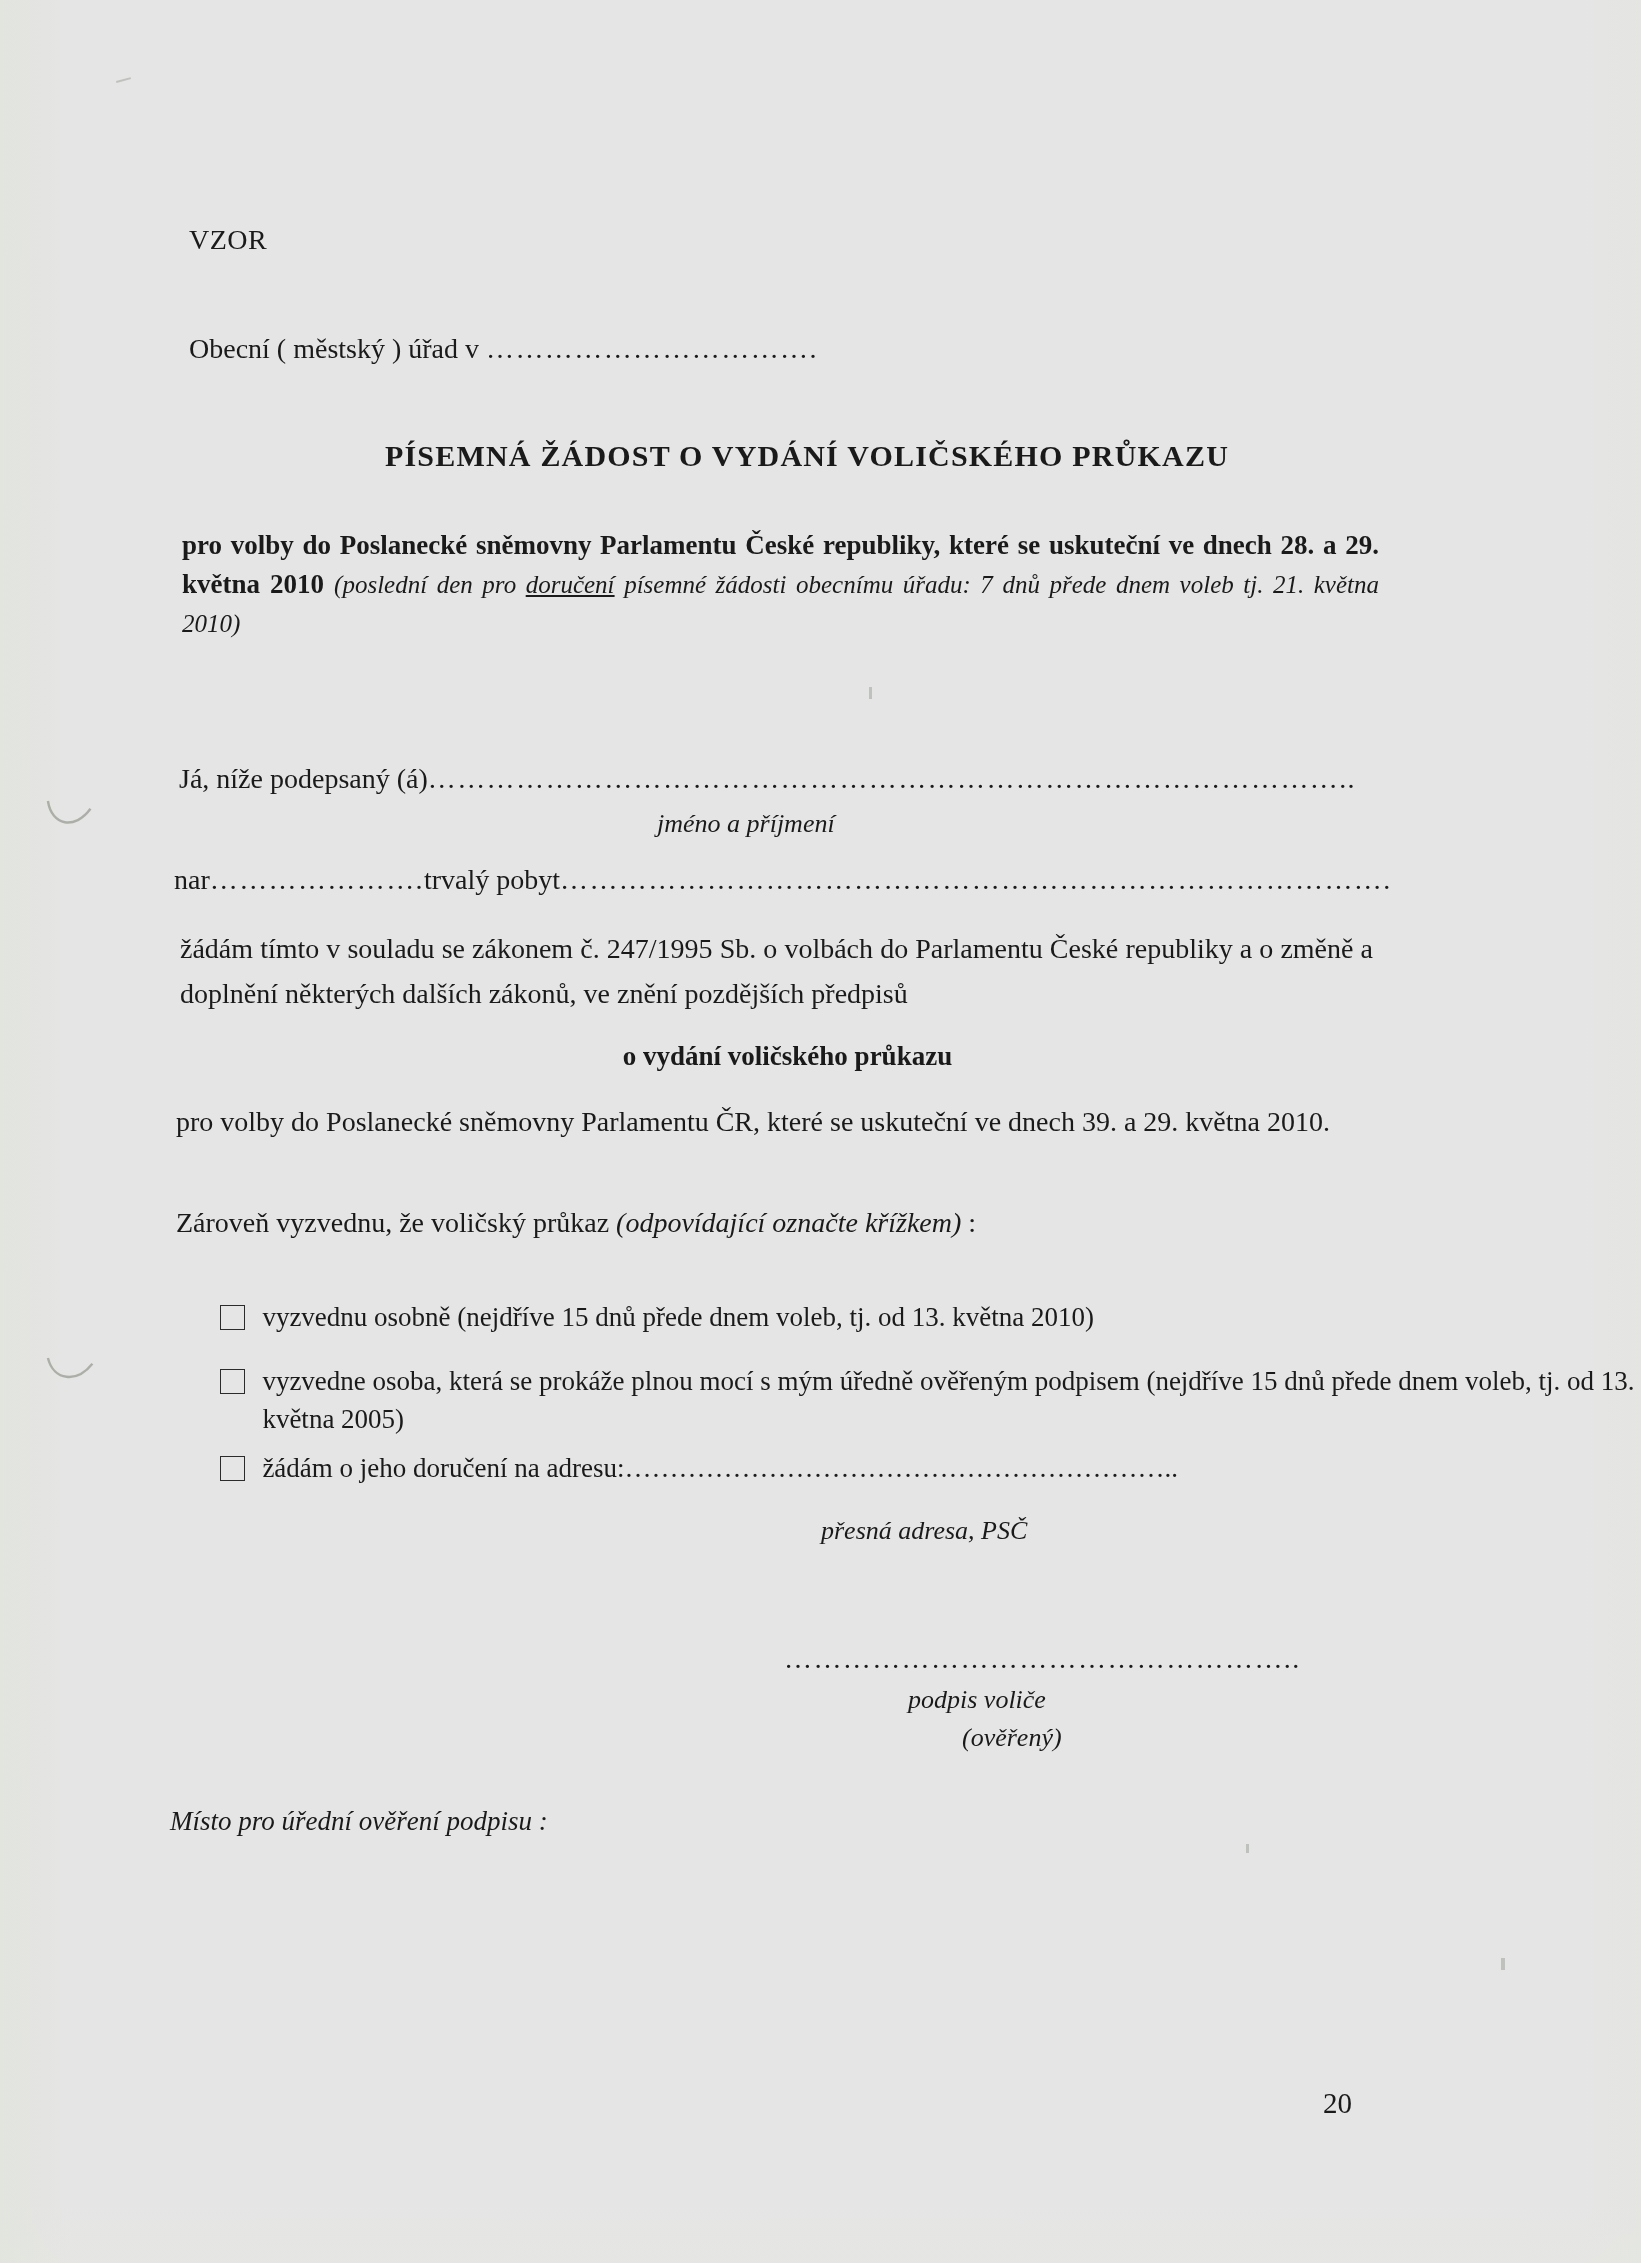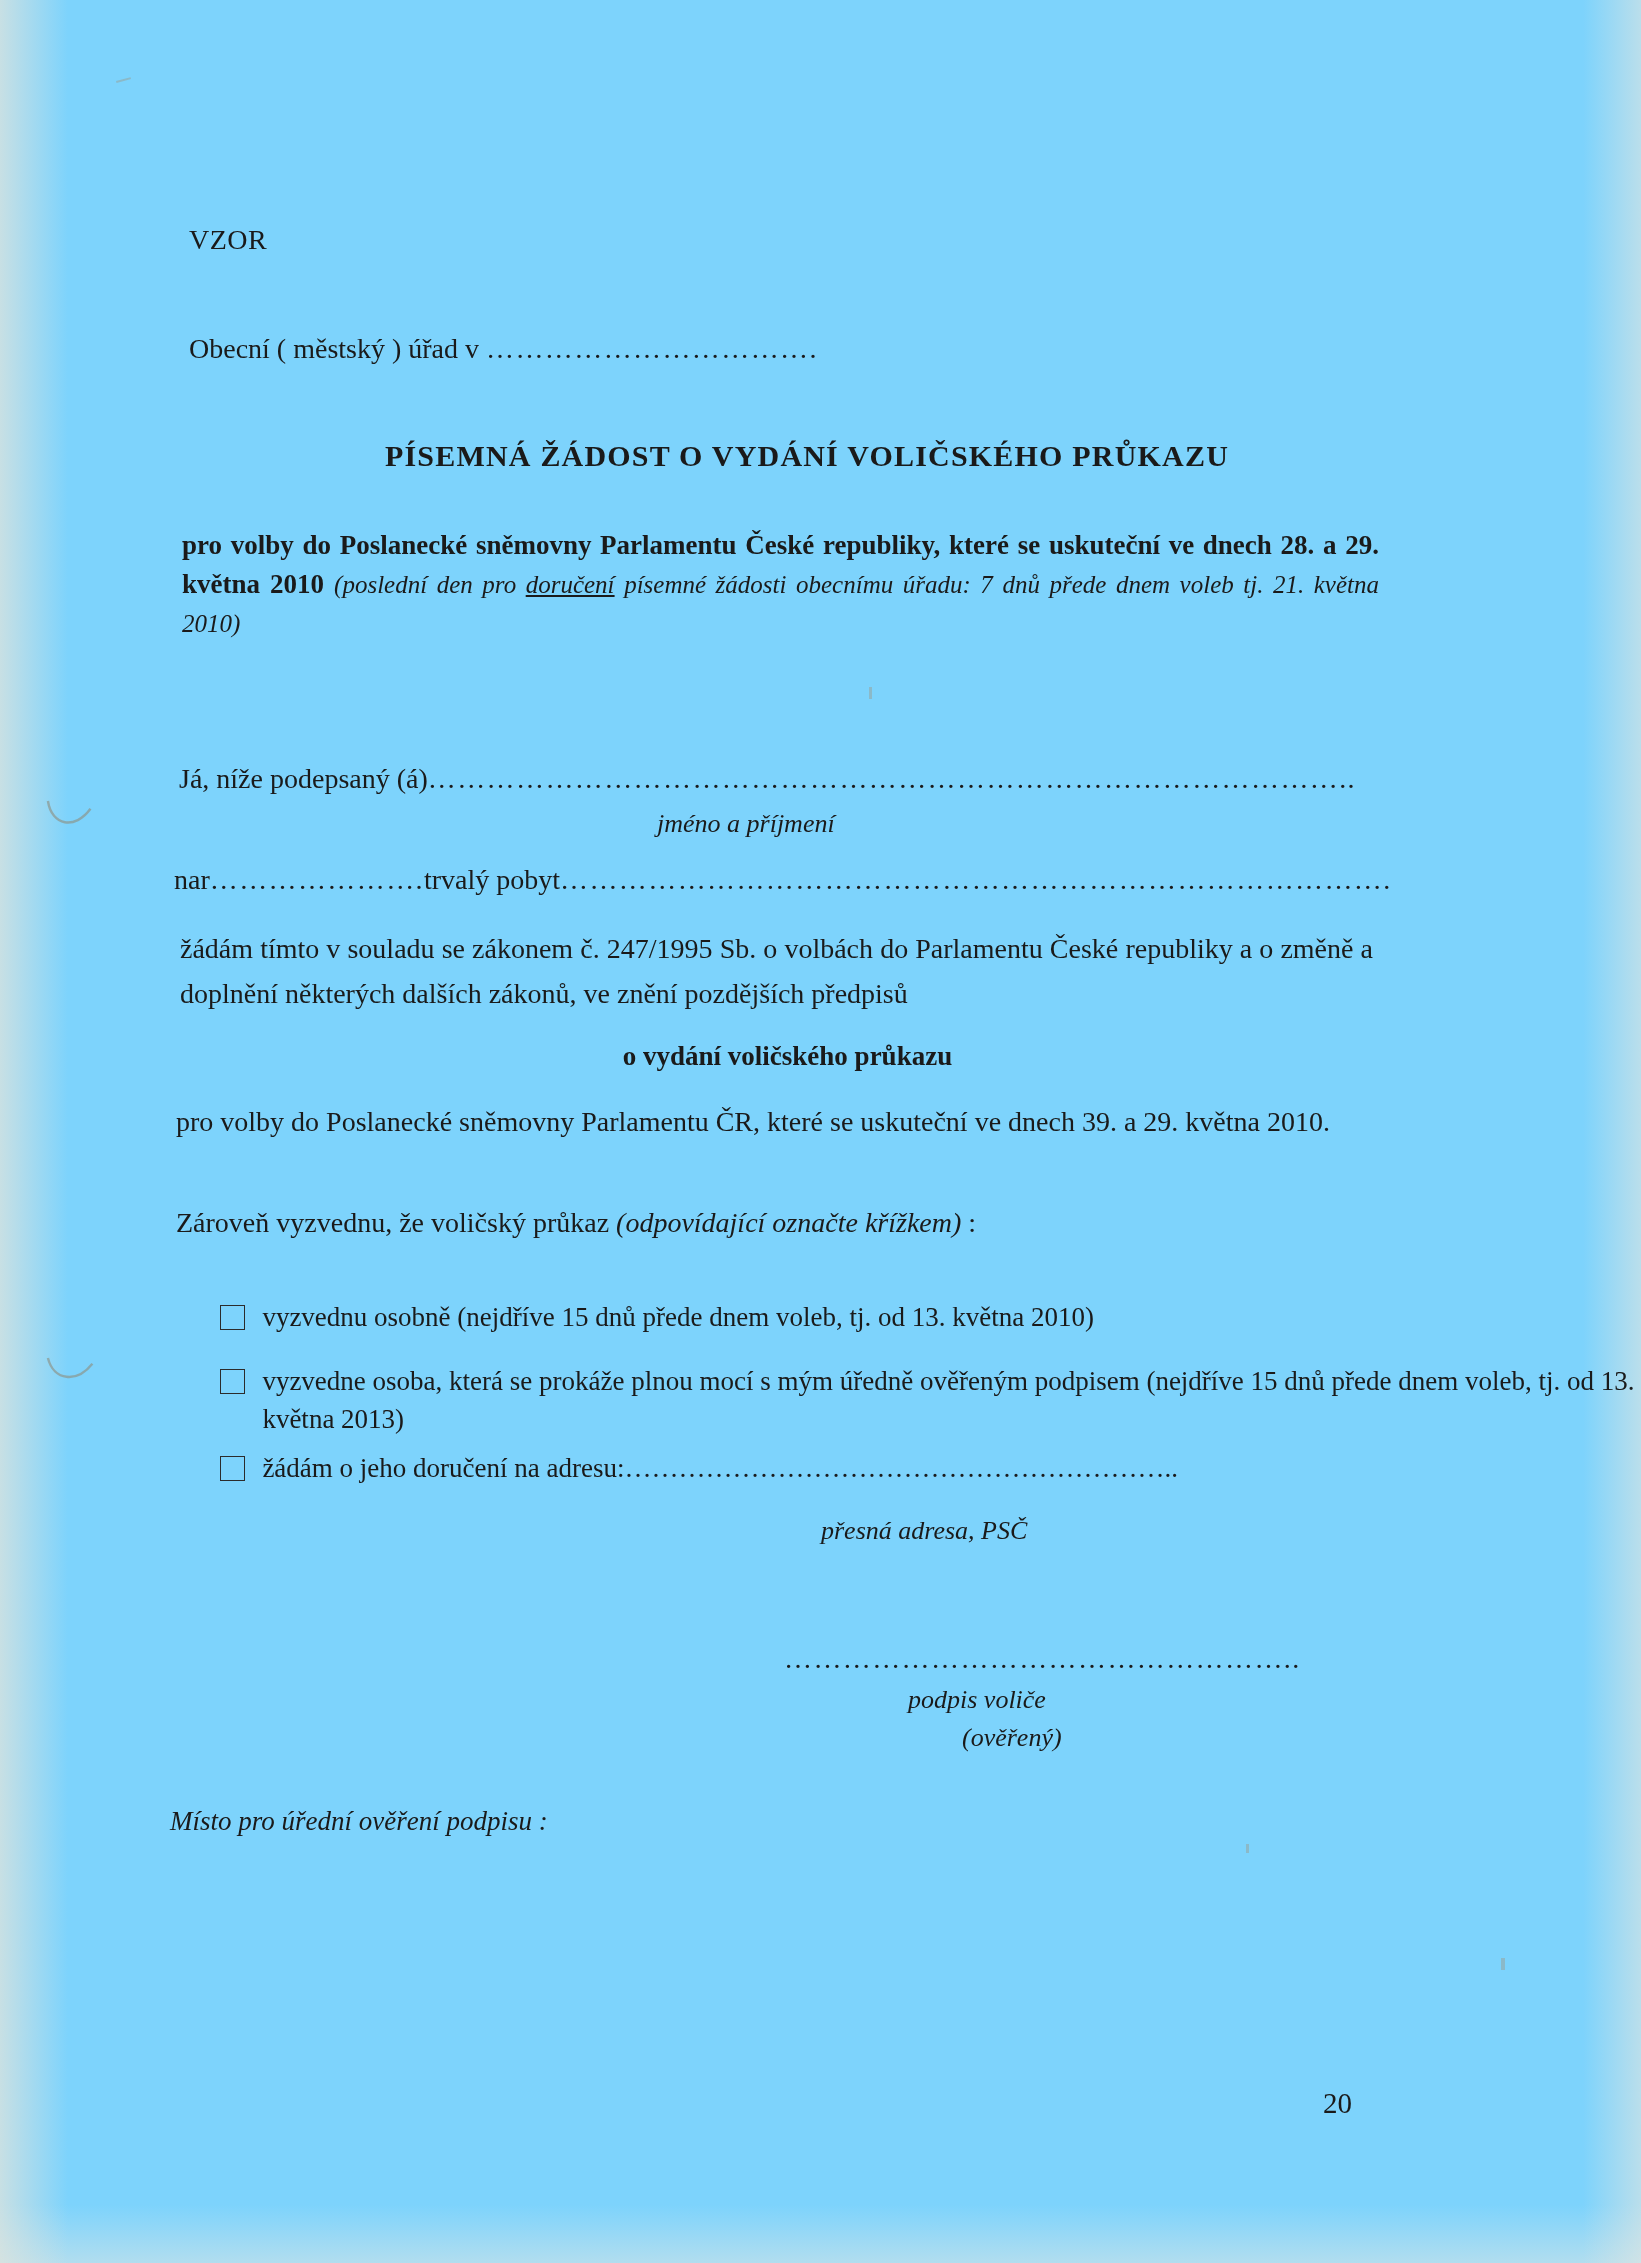--- a/index.html
+++ b/index.html
@@ -8,21 +8,21 @@
     background: #ffffff;
   }
   body {
     font-family: "Liberation Serif", serif;
     color: #1a1a1a;
   }
   .page {
     position: relative;
     width: 1641px;
     height: 2263px;
-    background: #7dd3fc;
+    background: #e5e5e5;
     overflow: hidden;
   }
   
   .scan-tint {
     position: absolute;
     inset: 0;
     background:
       linear-gradient(90deg, rgba(225,228,220,0.75) 0px, rgba(255,255,255,0) 68px),
       linear-gradient(270deg, rgba(228,230,224,0.6) 0px, rgba(255,255,255,0) 58px),
       linear-gradient(0deg, rgba(230,232,226,0.5) 0px, rgba(255,255,255,0) 58px);
@@ -280,21 +280,21 @@
     <div class="check-block cb1">
       <div class="check-row">
         <div class="checkbox"></div>
         <div class="check-text">vyzvednu osobně (nejdříve 15 dnů přede dnem voleb, tj. od  13. května 2010)</div>
       </div>
     </div>
 
     <div class="check-block cb2">
       <div class="check-row">
         <div class="checkbox"></div>
-        <div class="check-text">vyzvedne  osoba, která se prokáže plnou mocí s mým úředně ověřeným podpisem (nejdříve 15 dnů přede dnem voleb, tj. od  13. května 2013)</div>
+        <div class="check-text">vyzvedne  osoba, která se prokáže plnou mocí s mým úředně ověřeným podpisem (nejdříve 15 dnů přede dnem voleb, tj. od  13. května 2005)</div>
       </div>
     </div>
 
     <div class="check-block cb3">
       <div class="check-row">
         <div class="checkbox"></div>
         <div class="check-text">žádám o jeho doručení na adresu:……………………………………………………..</div>
       </div>
     </div>
 

